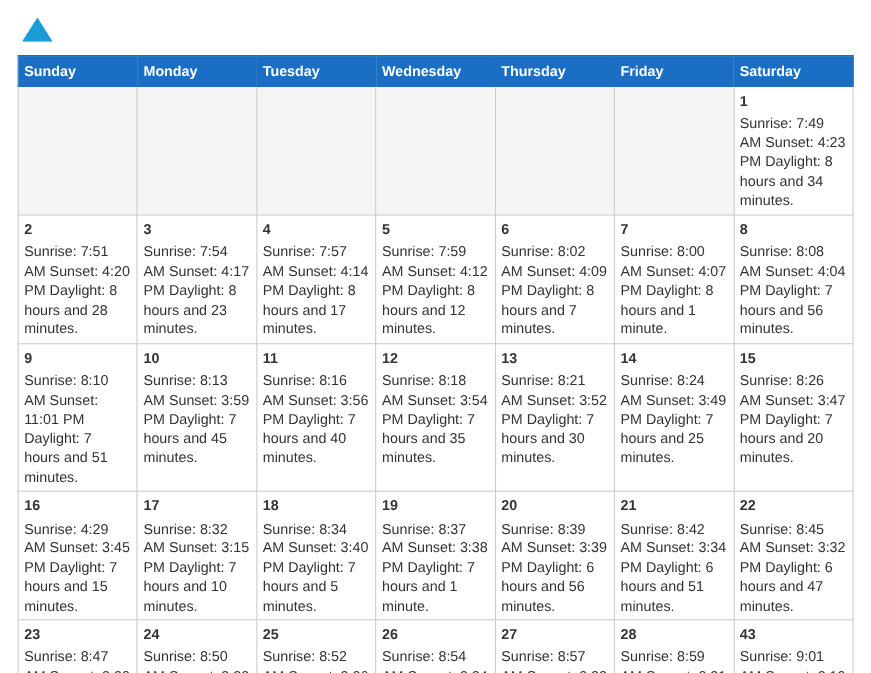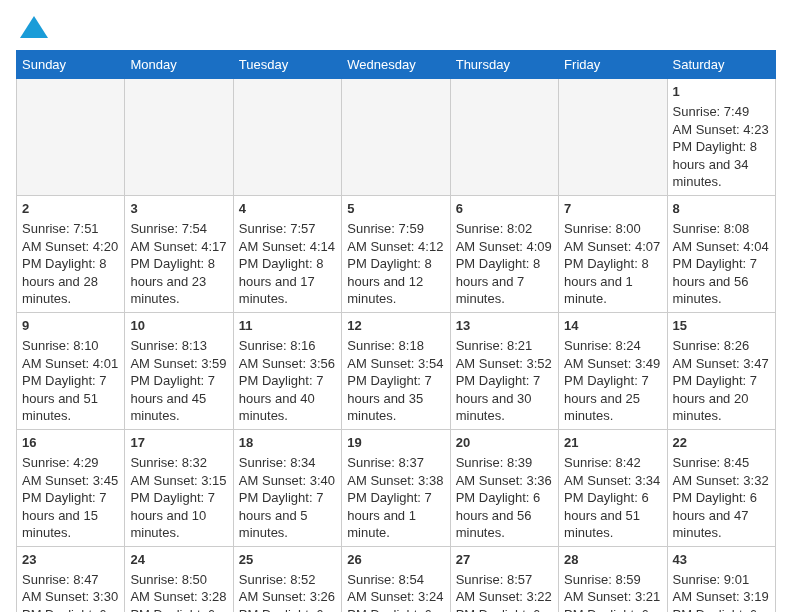--- a/index.html
+++ b/index.html
@@ -44,21 +44,21 @@
       width: 100%;
       border-collapse: collapse;
       font-size: 11px;
     }
     .calendar th {
       background: #1a6fc4;
       color: #fff;
       text-align: left;
       padding: 6px 5px;
       font-size: 13px;
-      font-weight: normal;
+      font-weight: bold;
       border: 1px solid #1a6fc4;
     }
     .calendar td {
       border: 1px solid #ccc;
       vertical-align: top;
       padding: 4px 5px;
       width: 107px;
       min-height: 80px;
       height: 80px;
       background: #fff;
@@ -176,21 +176,21 @@
           <div class="day-info">Sunrise: 8:08 AM
 Sunset: 4:04 PM
 Daylight: 7 hours
 and 56 minutes.</div>
         </td>
       </tr>
       <tr>
         <td>
           <span class="day-num">9</span>
           <div class="day-info">Sunrise: 8:10 AM
-Sunset: 4:01 PM
+Sunset: 11:01 PM
 Daylight: 7 hours
 and 51 minutes.</div>
         </td>
         <td>
           <span class="day-num">10</span>
           <div class="day-info">Sunrise: 8:13 AM
 Sunset: 3:59 PM
 Daylight: 7 hours
 and 45 minutes.</div>
         </td>
@@ -255,21 +255,21 @@
         <td>
           <span class="day-num">19</span>
           <div class="day-info">Sunrise: 8:37 AM
 Sunset: 3:38 PM
 Daylight: 7 hours
 and 1 minute.</div>
         </td>
         <td>
           <span class="day-num">20</span>
           <div class="day-info">Sunrise: 8:39 AM
-Sunset: 3:36 PM
+Sunset: 3:39 PM
 Daylight: 6 hours
 and 56 minutes.</div>
         </td>
         <td>
           <span class="day-num">21</span>
           <div class="day-info">Sunrise: 8:42 AM
 Sunset: 3:34 PM
 Daylight: 6 hours
 and 51 minutes.</div>
         </td>

